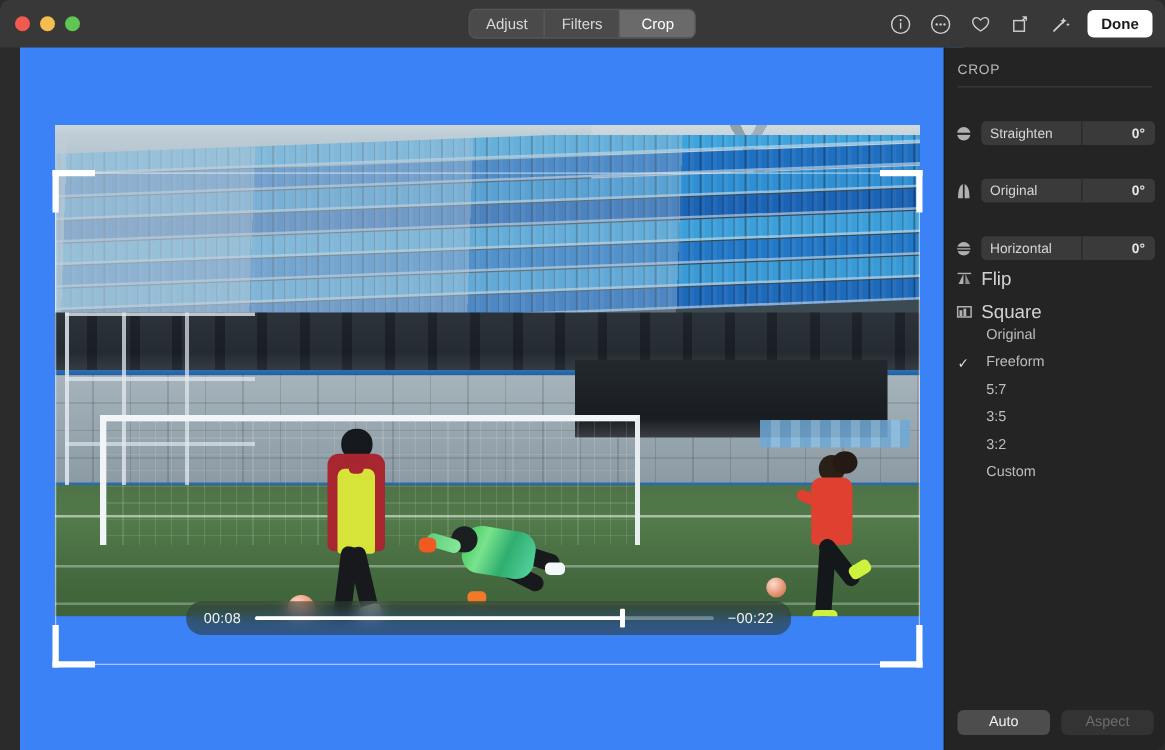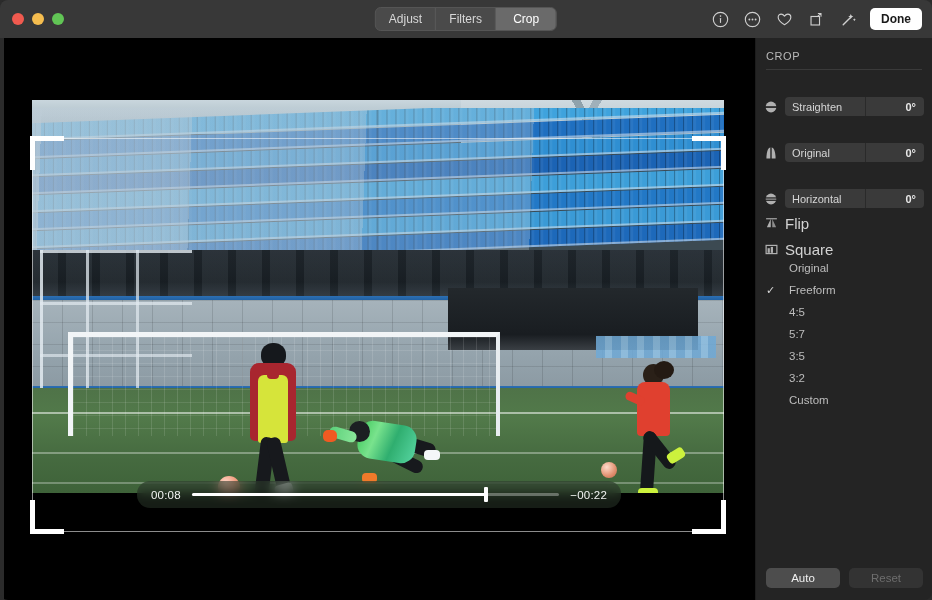--- a/index.html
+++ b/index.html
@@ -51,23 +51,23 @@
   }
   .btn-done {
     background:#ffffff; color:#1a1a1a;
     font-size:12px; font-weight:bold;
     padding:4px 11px; border-radius:5px;
     border:none; cursor:default;
   }
 
   
   .canvas {
-    position:absolute; top:38px; left:4px;
+    position:absolute; top:38px; left:16px;
     width:755px; height:562px;
-    background:#000000;
+    background:#3b82f6;
   }
 
   .photo-wrap {
     position:absolute; left:28px; top:62px;
     width:692px; height:393px;
     overflow:hidden;
   }
 
   
   .photo { position:absolute; inset:0; background:#3c4a52; }
@@ -531,39 +531,35 @@
       <div class="aspect-item">
         <span class="check"></span>
         <span class="txt">Original</span>
       </div>
       <div class="aspect-item">
         <span class="check">✓</span>
         <span class="txt">Freeform</span>
       </div>
       <div class="aspect-item">
         <span class="check"></span>
-        <span class="txt">4:5</span>
-      </div>
-      <div class="aspect-item">
-        <span class="check"></span>
         <span class="txt">5:7</span>
       </div>
       <div class="aspect-item">
         <span class="check"></span>
         <span class="txt">3:5</span>
       </div>
       <div class="aspect-item">
         <span class="check"></span>
         <span class="txt">3:2</span>
       </div>
       <div class="aspect-item">
         <span class="check"></span>
         <span class="txt">Custom</span>
       </div>
     </div>
 
     <div class="sb-footer">
       <button class="sbtn auto">Auto</button>
-      <button class="sbtn reset">Reset</button>
+      <button class="sbtn reset">Aspect</button>
     </div>
   </div>
 
 </div>
 
 </body></html>

